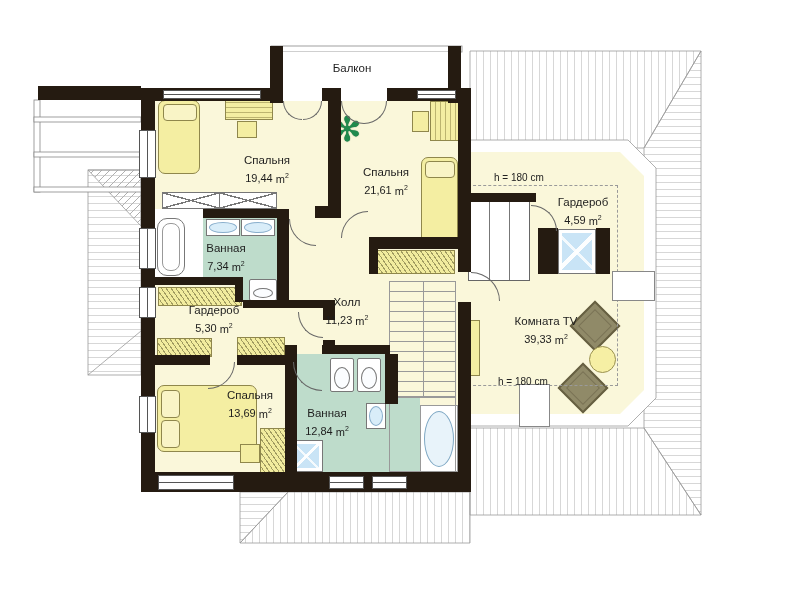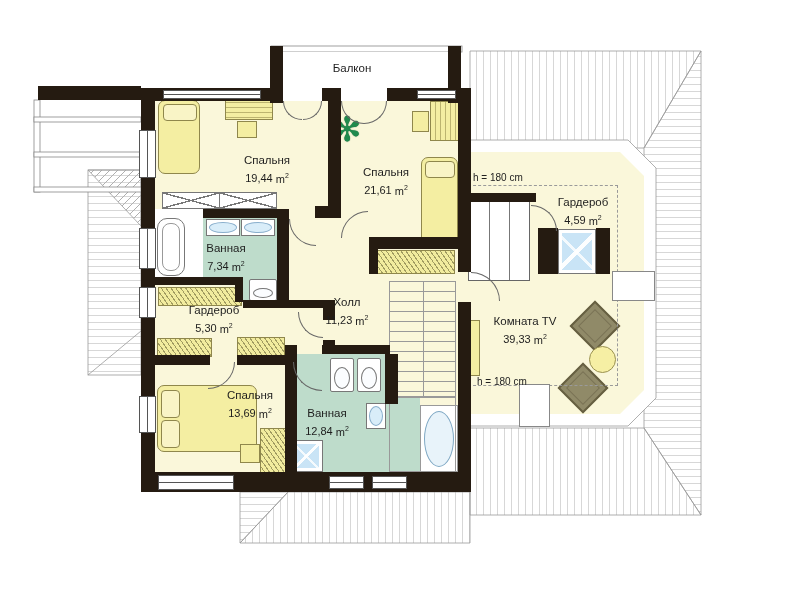--- a/index.html
+++ b/index.html
@@ -49,21 +49,21 @@
   .cab::before{content:"";position:absolute;left:33%;top:0;bottom:0;width:1px;background:#777;}
   .cab::after{content:"";position:absolute;left:66%;top:0;bottom:0;width:1px;background:#777;}
   .chim{position:absolute;background:#fff;border:1px solid #888;z-index:6;}
   .dh{position:absolute;border-top:1px dashed #9a9a9a;z-index:3;}
   .dv{position:absolute;border-left:1px dashed #9a9a9a;z-index:3;}
   .lbl{position:absolute;transform:translate(-50%,-50%);text-align:center;font-size:11.5px;
        color:#1d1d1d;line-height:16px;white-space:nowrap;z-index:9;}
   .lbl .la{font-size:11px;}
   .lbl sup{font-size:7px;}
   .u{margin-left:3px;}
-  .hnote{position:absolute;font-size:10px;color:#222;z-index:9;transform:translateY(-50%);white-space:nowrap;}
+  .hnote{position:absolute;font-size:10px;color:#222;z-index:9;transform:translateY(-50%);white-space:nowrap;margin-left:21px;}
   .plant{position:absolute;font-size:34px;line-height:1;color:#1F8A4D;text-shadow:0 0 1px #145C33;z-index:3;}
 </style>
 </head>
 <body>
 
 <div id="plan">
 
   <svg width="801" height="601" viewBox="0 0 801 601">
     <defs>
       <pattern id="pv" width="7" height="7" patternUnits="userSpaceOnUse">
@@ -243,21 +243,21 @@
     <div class="la"><span>13,69</span><span class="u">m</span><sup>2</sup></div>
   </div>
   <div class="lbl" style="left:327px;top:422px">
     <div class="ln">Ванная</div>
     <div class="la"><span>12,84</span><span class="u">m</span><sup>2</sup></div>
   </div>
   <div class="lbl" style="left:583px;top:211px">
     <div class="ln">Гардероб</div>
     <div class="la"><span>4,59</span><span class="u">m</span><sup>2</sup></div>
   </div>
-  <div class="lbl" style="left:525px;top:330px">
+  <div class="lbl" style="left:546px;top:330px">
     <div class="ln">Комната TV</div>
     <div class="la"><span>39,33</span><span class="u">m</span><sup>2</sup></div>
   </div>
 
   <div class="hnote" style="left:473px;top:177px">h = 180 cm</div>
   <div class="hnote" style="left:477px;top:381px">h = 180 cm</div>
 
 </div>
 
 </body></html>

